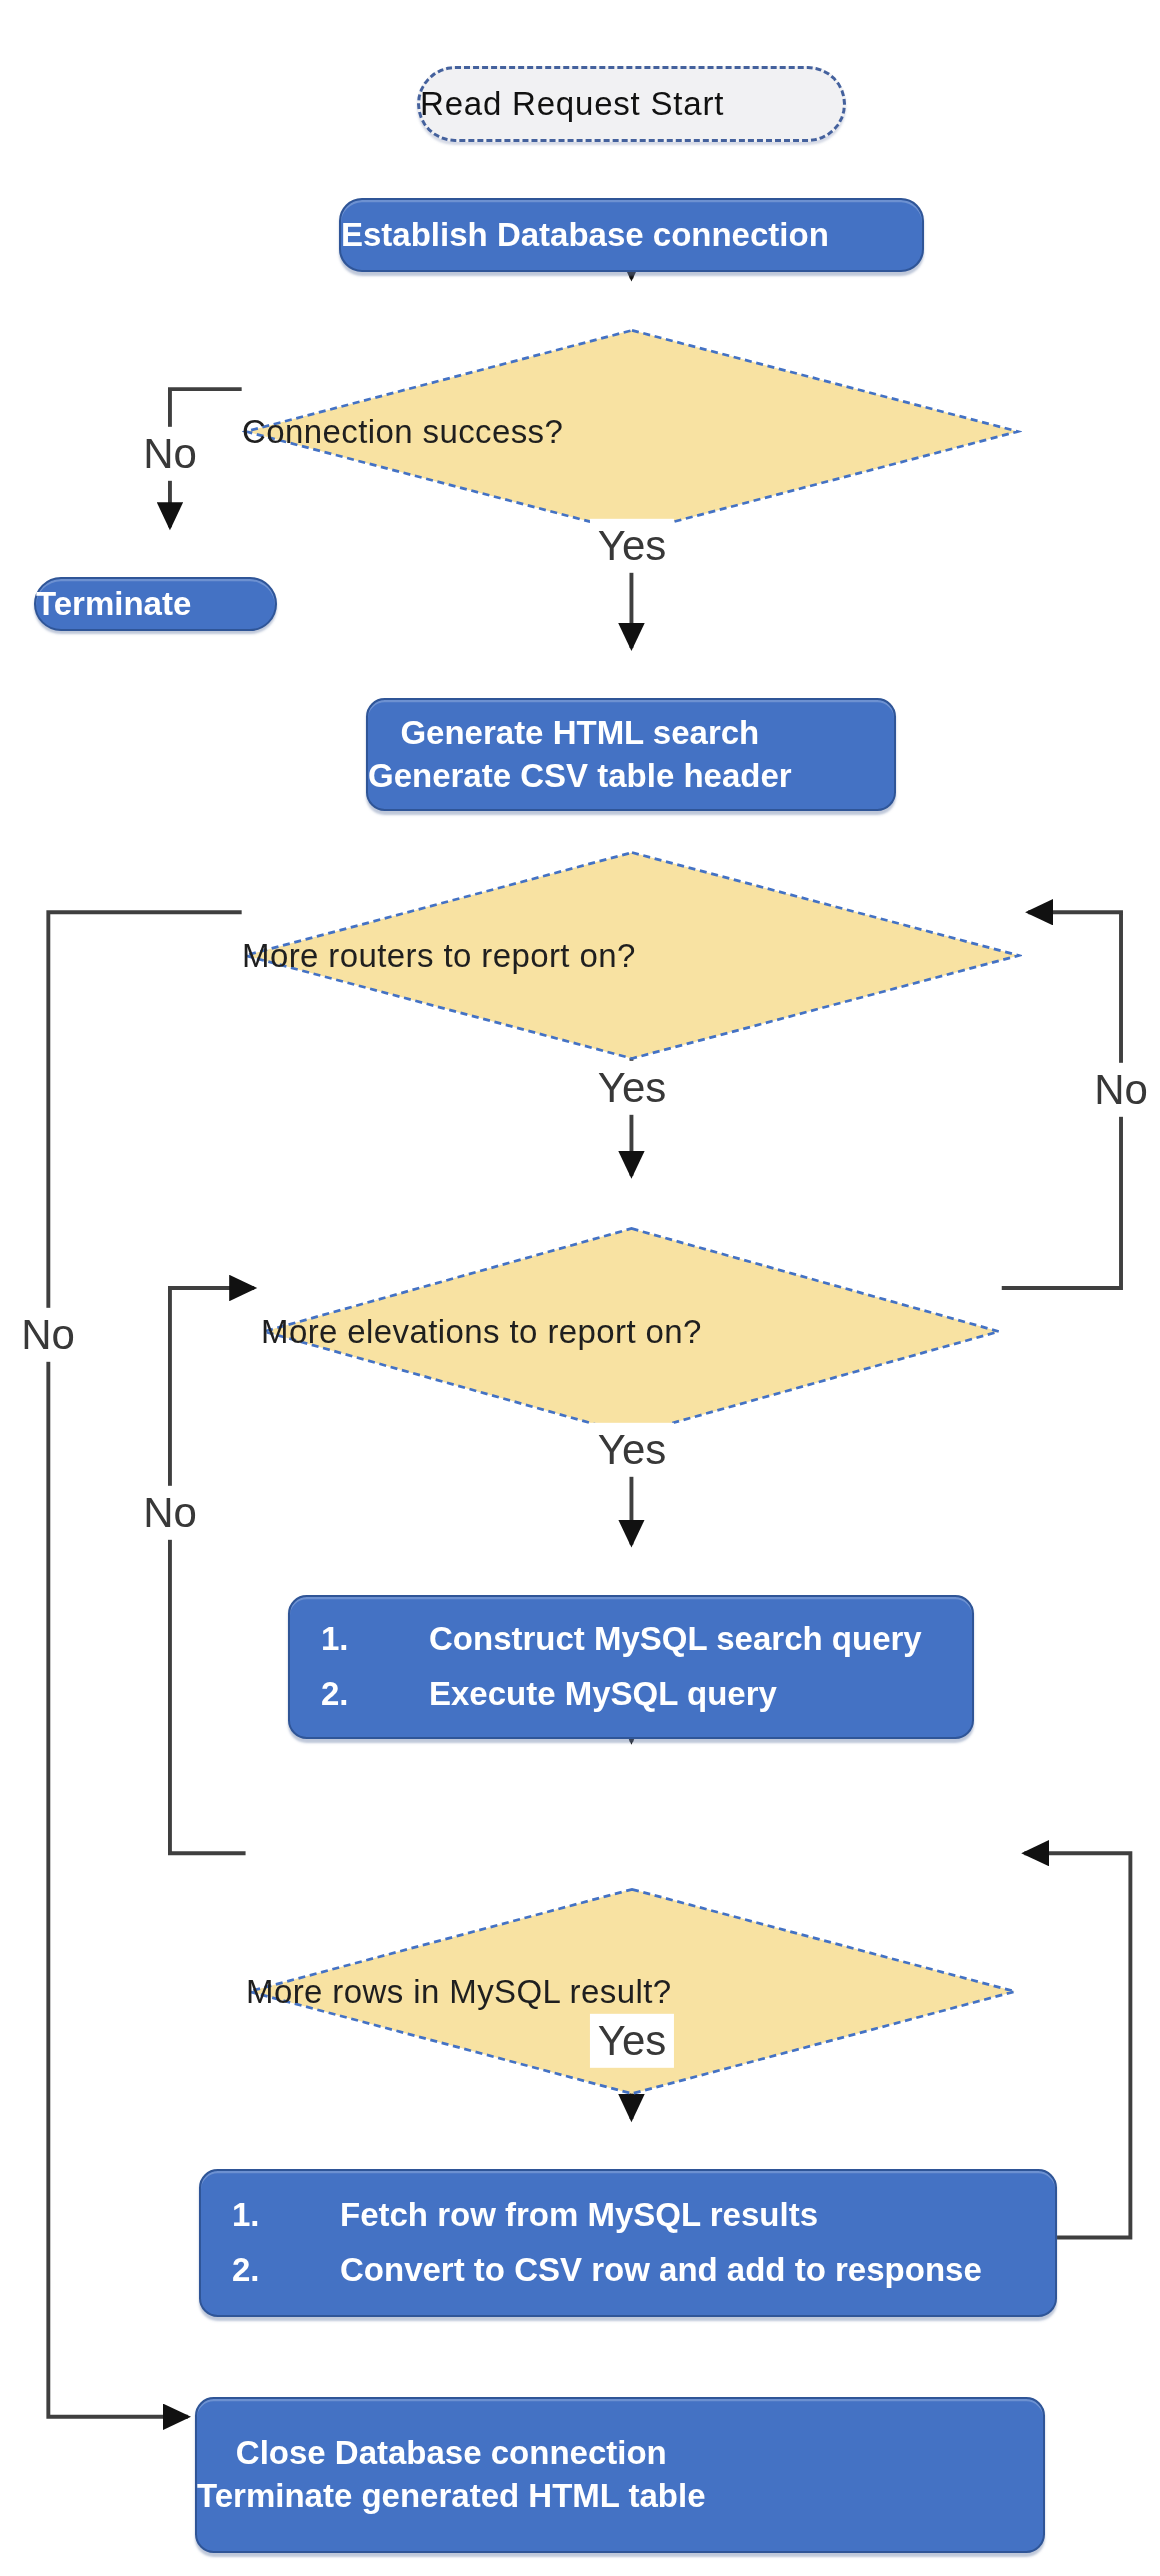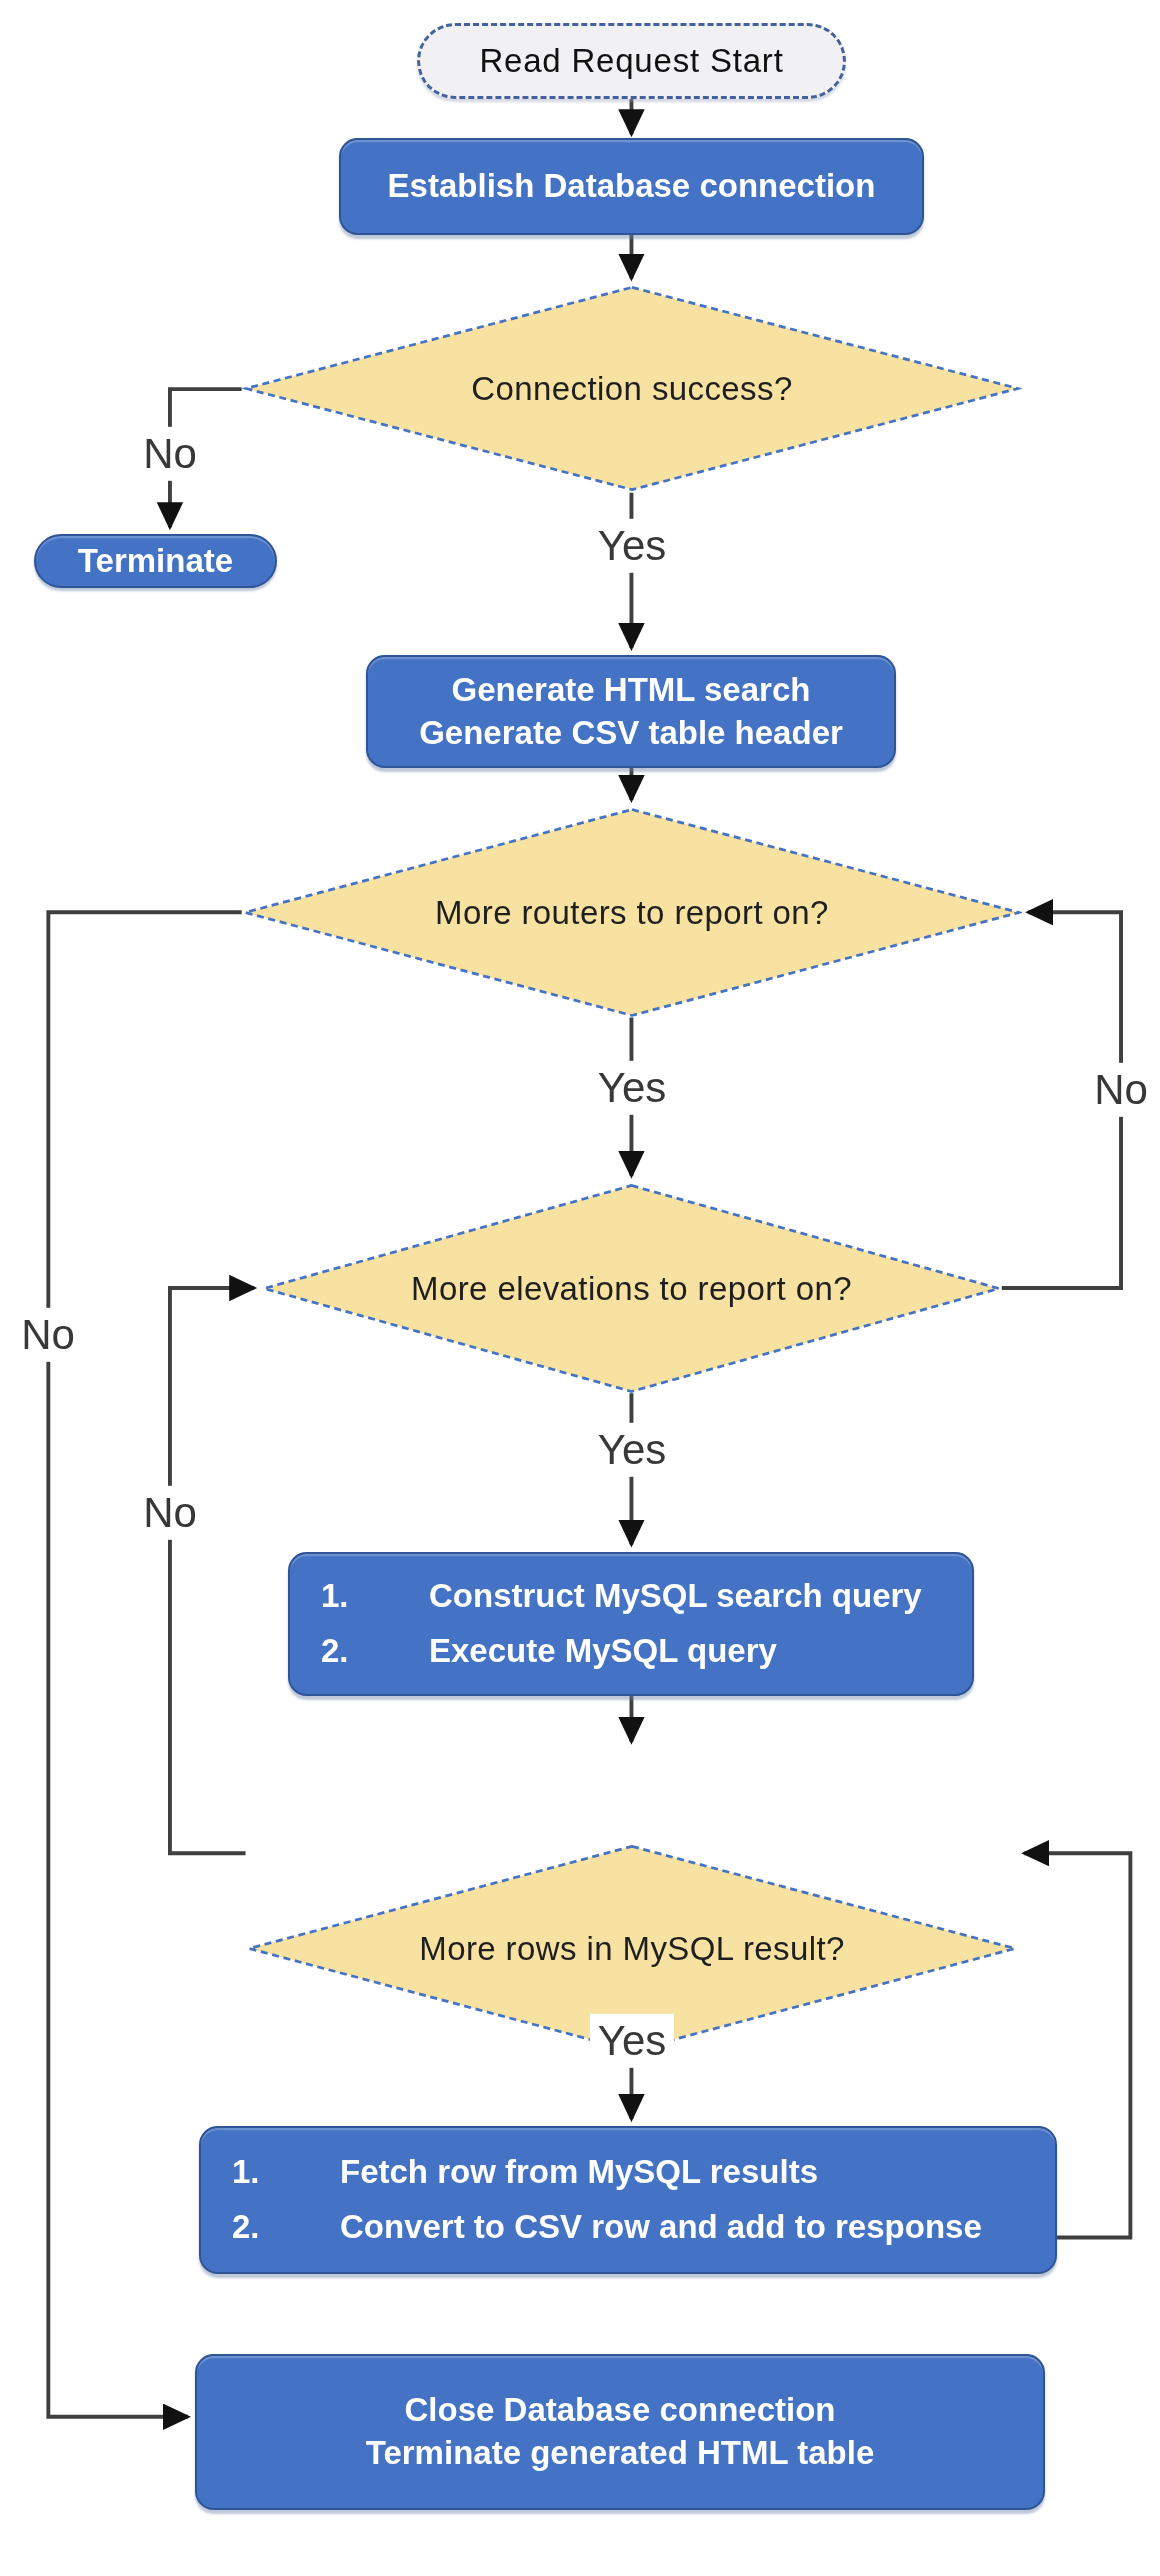--- a/index.html
+++ b/index.html
@@ -5,21 +5,21 @@
   :root{
     --process_fill:#4472C4; --process_border:#2F5597; --process_text:#FFFFFF;
     --decision_fill:#F8E2A2; --decision_border:#4472C4; --decision_text:#1F1F1F;
     --terminator_fill:#F1F1F3; --terminator_border:#44619D;
     --connector:#3F3F3F; --arrowhead:#111111; --label_text:#383838; --canvas_bg:#FFFFFF;
   }
   html,body{margin:0;padding:0;}
   body{font-family:"Liberation Sans", sans-serif; background:#fff;}
   .canvas{position:relative;width:1160px;height:2576px;background:var(--canvas_bg);overflow:hidden;}
   .edges{position:absolute;left:0;top:0;width:1160px;height:2576px;}
-  .node{position:absolute;display:flex;align-items:center;justify-content:center;box-sizing:border-box;text-align:center;}
+  .node{position:absolute;display:flex;align-items:center;justify-content:flex-start;box-sizing:border-box;text-align:center;margin-top:43px;}
   .process{
     background:var(--process_fill);
     border:2.3px solid var(--process_border);
     border-radius:18.7px;
     color:var(--process_text);
     font-weight:bold;font-size:33px;line-height:1.3;
     box-shadow: inset 0 2.3px 0 rgba(255,255,255,.22), 0 3.1px 2.3px rgba(110,130,170,.45);
   }
   .terminator{
     background:var(--terminator_fill);
@@ -66,21 +66,21 @@
       <polyline points="1285,1652 1438,1652 1438,1170 1319,1170" marker-end="url(#arrow)"></polyline>
       <polyline points="315,2377 218,2377 218,1652 326,1652" marker-end="url(#arrow)"></polyline>
       <polyline points="1355,2870 1450,2870 1450,2377 1314,2377" marker-end="url(#arrow)"></polyline>
     </g>
   </svg>
 
   <div class="node terminator" style="left:417px;top:22.6px;width:429px;height:76px;">
     <span>Read Request Start</span>
   </div>
 
-  <div class="node process" style="left:339px;top:138px;width:585px;height:97px;">
+  <div class="node process" style="left:339px;top:155px;width:585px;height:74px;border-radius:23px;">
     <span>Establish Database connection</span>
   </div>
 
   <div class="node decision" style="left:242px;top:285px;width:780px;height:207px;">
     <svg width="780" height="207" viewBox="0 0 1000 266">
       <polygon points="500,3 996,133 500,263 4,133" fill="#F8E2A2" stroke="#4472C4" stroke-width="3.5" stroke-dasharray="9 6"></polygon>
     </svg>
     <span class="dtext">Connection success?</span>
   </div>
 

